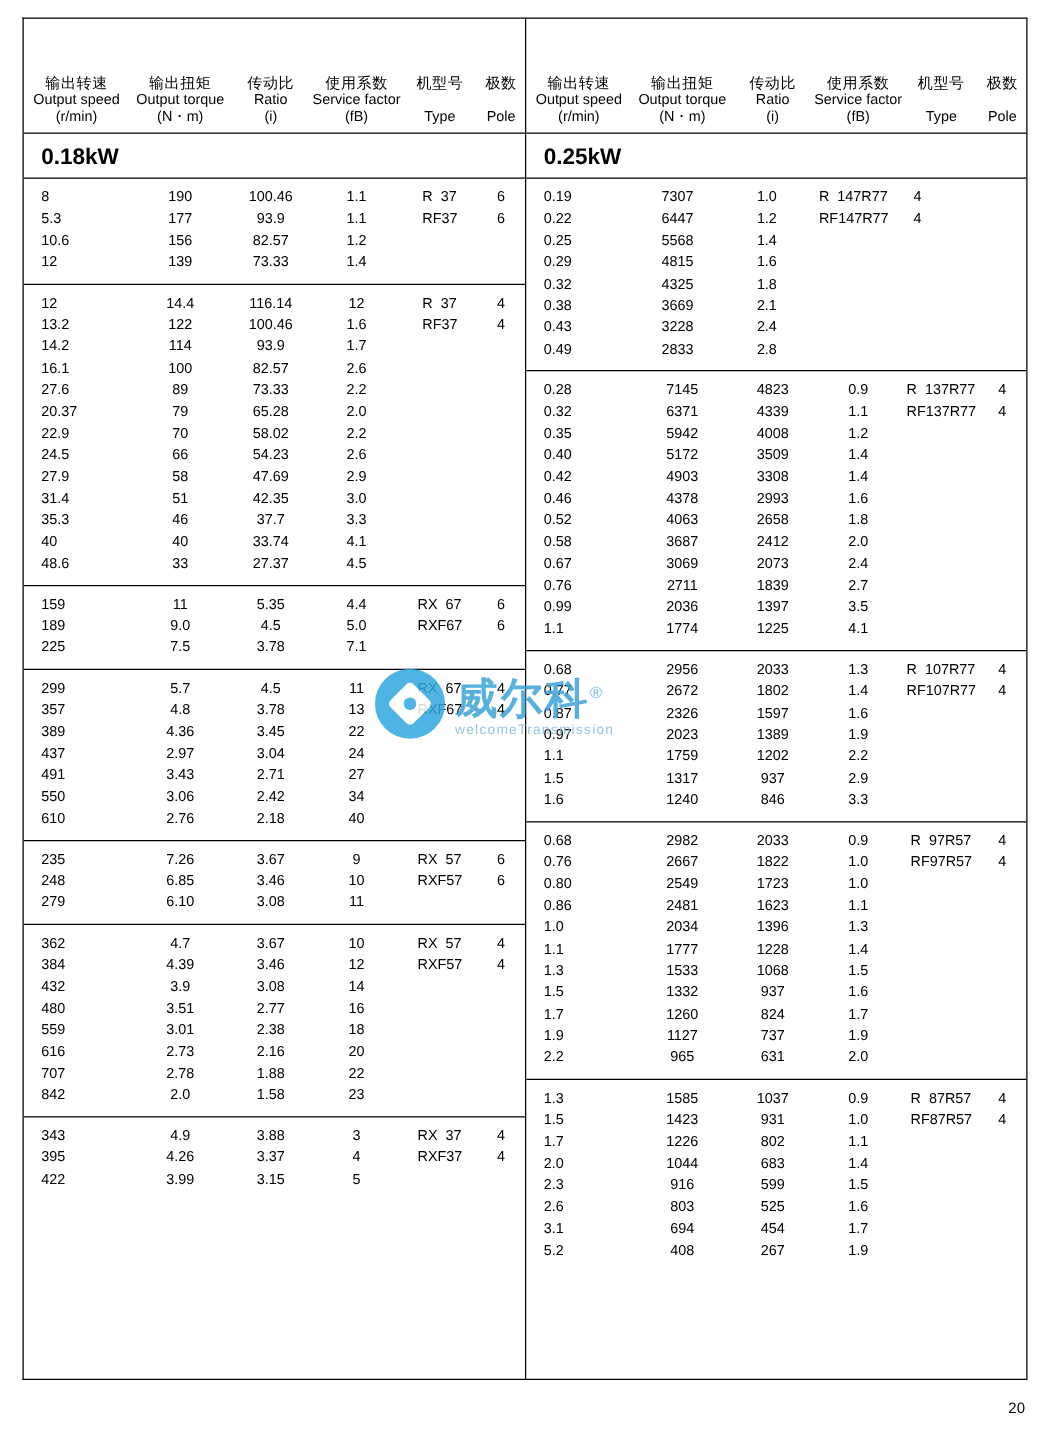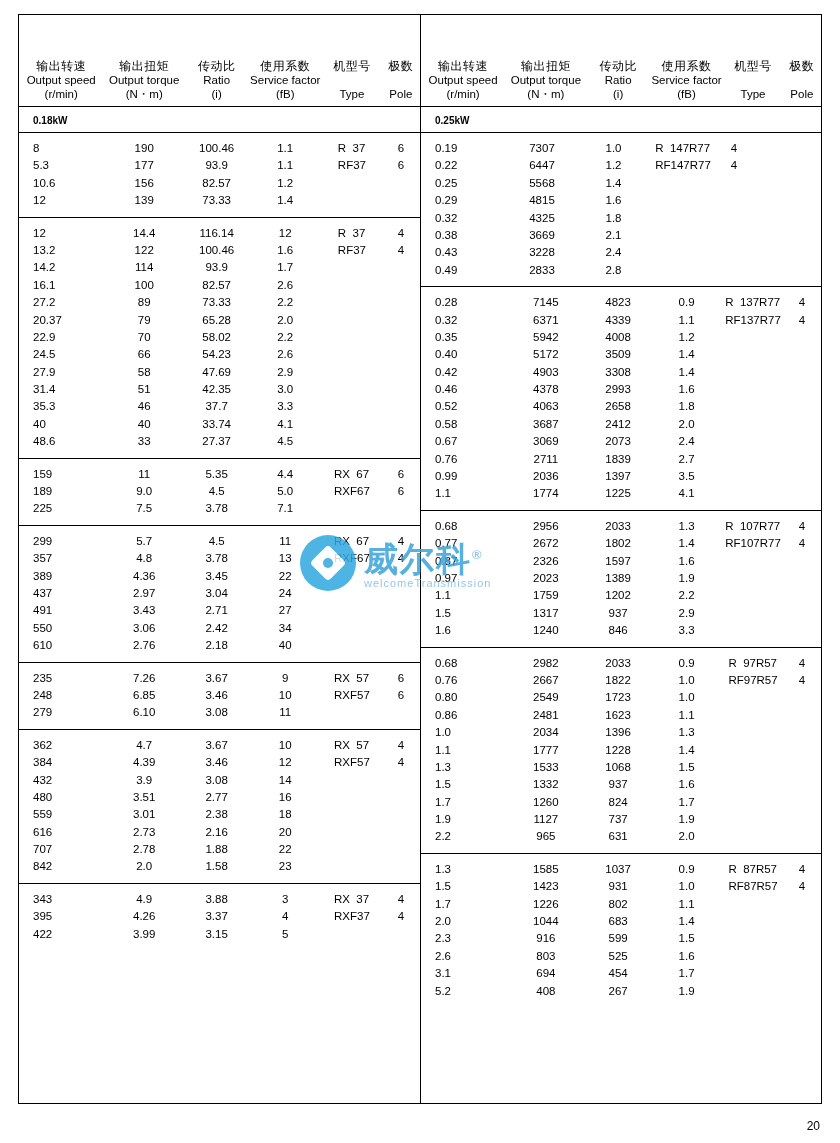--- a/index.html
+++ b/index.html
@@ -60,21 +60,21 @@
   .hcell .unit { font-size: 11.5px; }
 
   .c1 { width: 88px; }
   .c2 { width: 85px; }
   .c3 { width: 66px; }
   .c4 { width: 77px; }
   .c5 { width: 62px; }
   .c6 { width: 40px; }
 
   .power {
-    font-size: 10px;
+    font-size: 18px;
     font-weight: bold;
     padding: 8px 0 6px 14px;
     border-bottom: 1px solid #000;
   }
   .block {
     border-bottom: 1px solid #000;
     padding: 7px 0 7px 0;
     display: flex;
     position: relative;
   }
@@ -248,21 +248,21 @@
               <div class="polebox">6
 6</div>
             </div>
           </div>
           <div class="block">
             <div class="datacol c1">
               <div class="cell l">12</div>
               <div class="cell l">13.2</div>
               <div class="cell l">14.2</div>
               <div class="cell l">16.1</div>
-              <div class="cell l">27.2</div>
+              <div class="cell l">27.6</div>
               <div class="cell l">20.37</div>
               <div class="cell l">22.9</div>
               <div class="cell l">24.5</div>
               <div class="cell l">27.9</div>
               <div class="cell l">31.4</div>
               <div class="cell l">35.3</div>
               <div class="cell l">40</div>
               <div class="cell l">48.6</div>
             </div>
             <div class="datacol c2">

